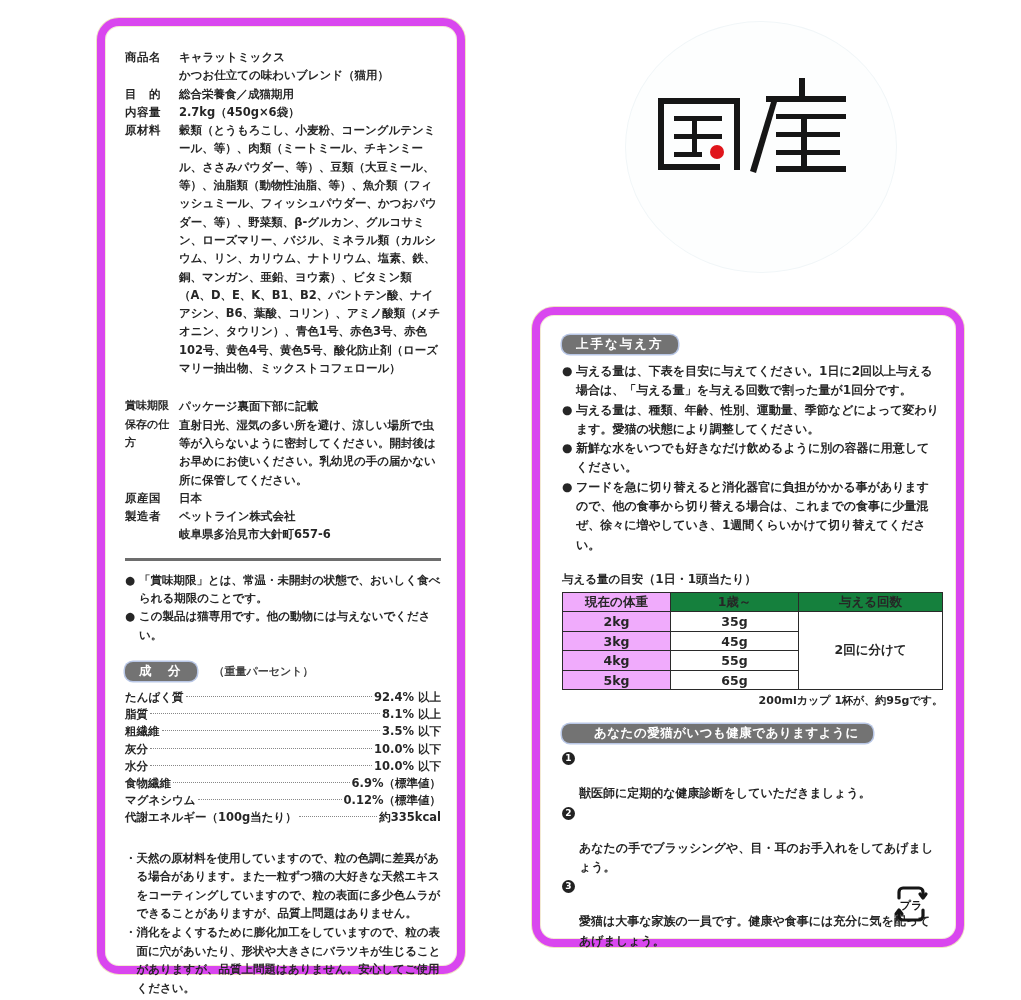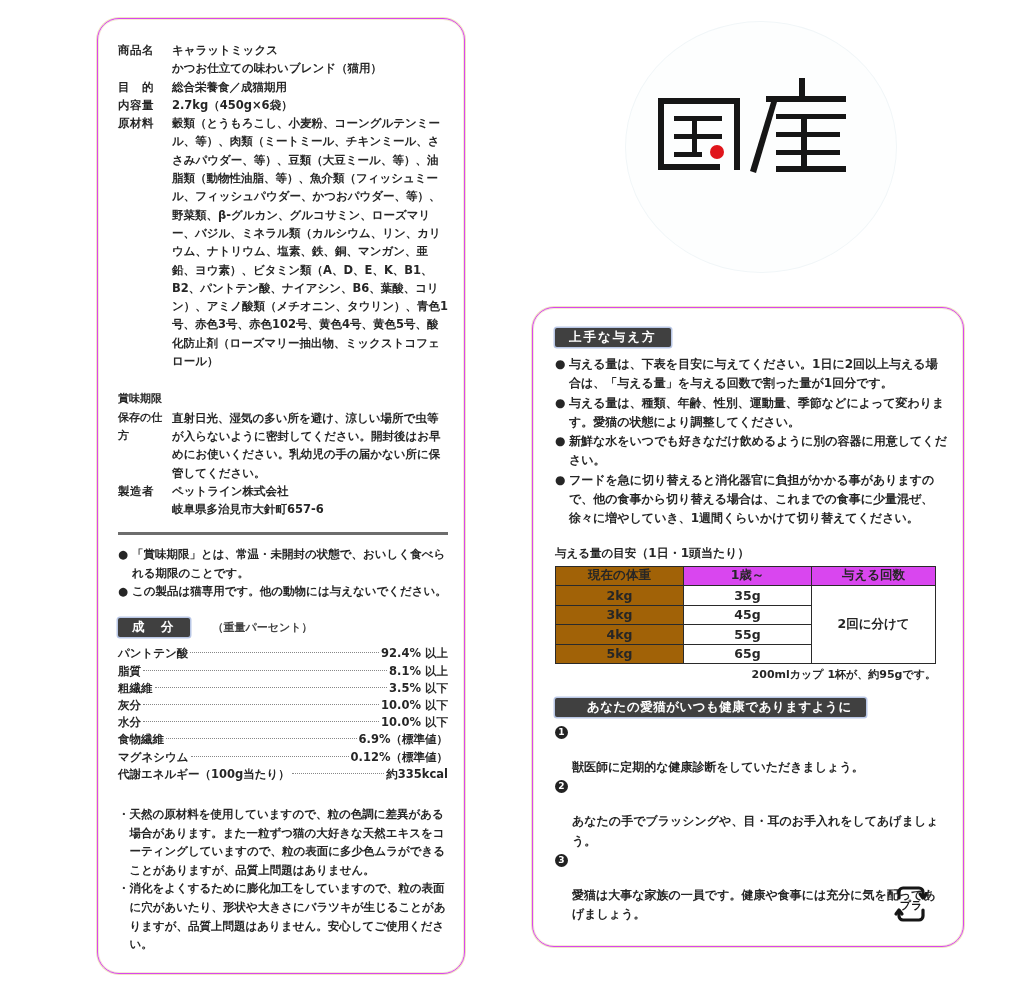--- a/index.html
+++ b/index.html
@@ -2,45 +2,45 @@
 <html><head>
 <meta charset="utf-8">
 <style>
   * { box-sizing: border-box; margin: 0; padding: 0; }
   html, body { width: 1021px; height: 1000px; background: #ffffff; overflow: hidden; }
   body { position: relative; font-family: "DejaVu Sans", sans-serif; color: #1d1d1d; }
 
   .panel {
     position: absolute;
     background: #ffffff;
-    border: 1px solid #d946ef;
+    border: 8px solid #d946ef;
     border-radius: 22px;
     box-shadow: 0 0 0 1px #efe3c2, inset 0 0 0 1px #f3ead3;
   }
   #left-panel { left: 97px; top: 18px; width: 368px; height: 956px; padding: 22px 16px 10px 20px; }
   #right-panel { left: 532px; top: 307px; width: 432px; height: 640px; padding: 18px 16px 10px 22px; }
 
   .spec-row { display: flex; font-size: 11.5px; line-height: 18.3px; font-weight: bold; color: #262626; }
   .spec-label { width: 54px; flex: 0 0 54px; letter-spacing: 0.5px; }
   .spec-label.small { font-size: 11px; letter-spacing: 0; }
   .spec-value { flex: 1; white-space: pre-line; }
   .spec-gap { height: 20px; }
 
   .divider { height: 3px; background: #6d6d6d; margin: 14px 0 10px 0; }
 
   .bullet-row { display: flex; font-size: 11.5px; line-height: 18.3px; font-weight: bold; color: #262626; }
   .bullet-mark { flex: 0 0 14px; }
   .bullet-text { flex: 1; }
 
   .pill {
-    display: inline-block; background: #404040; color: #fff; font-weight: bold;
-    border-radius: 2px; padding: 1px 14px; font-size: 12.5px; letter-spacing: 2px;
+    display: inline-block; background: #737373; color: #fff; font-weight: bold;
+    border-radius: 8px; padding: 1px 14px; font-size: 12.5px; letter-spacing: 2px;
     box-shadow: 0 0 0 1.5px #b9c7e6;
   }
-  .pill-wrap { display: flex; align-items: center; gap: 23px; margin: 18px 0 8px 0; }
+  .pill-wrap { display: flex; align-items: center; gap: 17px; margin: 18px 0 8px 0; }
   .pill-note { font-size: 11px; font-weight: bold; color: #444; }
 
   .nut-row { display: flex; align-items: baseline; font-size: 11.5px; font-weight: bold; line-height: 17.2px; color: #262626; }
   .nut-name { flex: 0 0 auto; }
   .nut-dots { flex: 1; border-bottom: 1.5px dotted #888; margin: 0 2px; transform: translateY(-4px); }
   .nut-val { flex: 0 0 auto; }
 
   .note-block { margin-top: 22px; }
   .note-row { display: flex; font-size: 11.5px; line-height: 18.6px; font-weight: bold; color: #262626; }
   .note-mark { flex: 0 0 10px; }
@@ -52,22 +52,22 @@
   }
   #kokusan-logo { position: absolute; left: 658px; top: 70px; }
 
   .r-bullet { display: flex; font-size: 12px; line-height: 19.3px; font-weight: bold; color: #262626; }
   .r-bullet .bullet-mark { flex: 0 0 14px; }
 
   .table-caption { font-size: 11.5px; font-weight: bold; margin: 16px 0 4px 0; color: #262626; }
   .table-caption .sub { font-size: 12px; }
   table.feed { border-collapse: collapse; width: 381px; font-size: 12.5px; font-weight: bold; color: #262626; }
   table.feed td, table.feed th { border: 1.5px solid #2a2a2a; text-align: center; height: 19.5px; padding: 0; }
-  table.feed th { font-weight: bold; background: #d946ef; }
-  table.feed th.weight, table.feed td.weight { background: #a16207; width: 128px; }
+  table.feed th { font-weight: bold; background: #15803d; }
+  table.feed th.weight, table.feed td.weight { background: #f0abfc; width: 108px; }
   table.feed td.amount { width: 128px; margin-left: 44px; }
   .cup-note { text-align: right; font-size: 11px; font-weight: bold; margin-top: 3px; width: 381px; color: #262626; }
 
   .num-row { display: flex; font-size: 12px; line-height: 19.3px; font-weight: bold; color: #262626; }
   .num-circle {
     flex: 0 0 13px; height: 13px; border-radius: 50%; background: #222; color: #fff;
     font-size: 9px; line-height: 13px; text-align: center; margin: 3px 4px 0 0;
   }
   .num-text { flex: 1; margin-top: 35px; }
 
@@ -93,24 +93,29 @@
     </div>
     <div class="spec-row">
       <span class="spec-label">原材料</span>
       <span class="spec-value">穀類（とうもろこし、小麦粉、コーングルテンミール、等）、肉類（ミートミール、チキンミール、ささみパウダー、等）、豆類（大豆ミール、等）、油脂類（動物性油脂、等）、魚介類（フィッシュミール、フィッシュパウダー、かつおパウダー、等）、野菜類、β-グルカン、グルコサミン、ローズマリー、バジル、ミネラル類（カルシウム、リン、カリウム、ナトリウム、塩素、鉄、銅、マンガン、亜鉛、ヨウ素）、ビタミン類（A、D、E、K、B1、B2、パントテン酸、ナイアシン、B6、葉酸、コリン）、アミノ酸類（メチオニン、タウリン）、青色1号、赤色3号、赤色102号、黄色4号、黄色5号、酸化防止剤（ローズマリー抽出物、ミックストコフェロール）</span>
     </div>
 
     <div class="spec-gap"></div>
 
     <div class="spec-row">
       <span class="spec-label small">賞味期限</span>
+      <span class="spec-value">パッケージ裏面下部に記載</span>
     </div>
     <div class="spec-row">
       <span class="spec-label small">保存の仕方</span>
       <span class="spec-value">直射日光、湿気の多い所を避け、涼しい場所で虫等が入らないように密封してください。開封後はお早めにお使いください。乳幼児の手の届かない所に保管してください。</span>
+    </div>
+    <div class="spec-row">
+      <span class="spec-label">原産国</span>
+      <span class="spec-value">日本</span>
     </div>
     <div class="spec-row">
       <span class="spec-label">製造者</span>
       <span class="spec-value">ペットライン株式会社
 岐阜県多治見市大針町657-6</span>
     </div>
   </div>
 
   <div class="divider"></div>
 
@@ -125,21 +130,21 @@
     </div>
   </div>
 
   <div class="pill-wrap">
     <span class="pill">成　分</span>
     <span class="pill-note">（重量パーセント）</span>
   </div>
 
   <div>
     <div class="nut-row">
-        <span class="nut-name">パントテン酸</span>
+        <span class="nut-name">たんぱく質</span>
         <span class="nut-dots"></span>
         <span class="nut-val">92.4% 以上</span>
       </div>
     <div class="nut-row">
         <span class="nut-name">脂質</span>
         <span class="nut-dots"></span>
         <span class="nut-val">8.1% 以上</span>
       </div>
     <div class="nut-row">
         <span class="nut-name">粗繊維</span>

